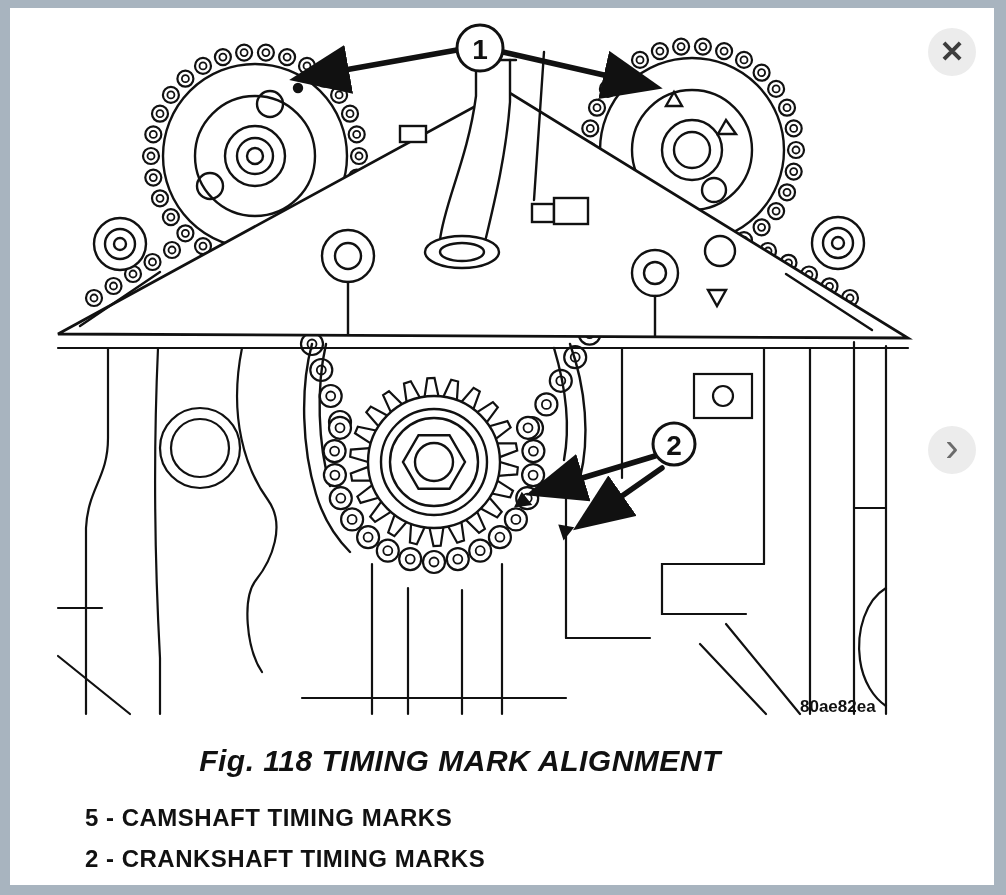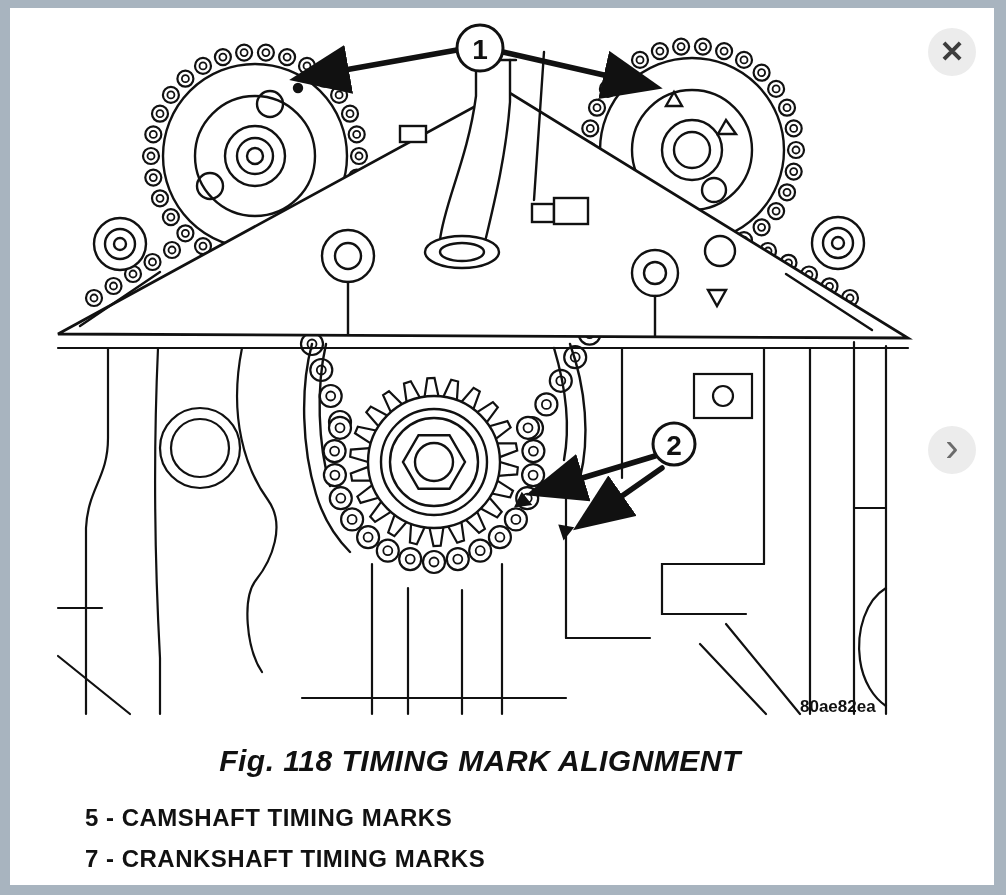--- a/index.html
+++ b/index.html
@@ -10,21 +10,21 @@
   }
   .canvas{
     position:absolute;left:10px;top:8px;width:984px;height:877px;
     background:#ffffff;
   }
   .diagram-svg{display:block;}
   .fig-caption{
     position:absolute;left:0;top:736px;width:900px;
     text-align:center;
     font-size:30px;font-weight:700;font-style:italic;
-    color:#111;letter-spacing:0.5px;padding-left:20px;
+    color:#111;letter-spacing:0.5px;
   }
   .legend{position:absolute;left:75px;top:796px;color:#111;}
   .legend-item{
     font-size:24px;font-weight:700;letter-spacing:0.5px;
     margin-bottom:13px;white-space:nowrap;
   }
   .viewer-btn{
     position:absolute;width:48px;height:48px;border-radius:50%;
     background:#ececec;border:none;cursor:pointer;
     display:flex;align-items:center;justify-content:center;
@@ -386,21 +386,21 @@
     <text class="callout-num" x="470" y="41" text-anchor="middle" dominant-baseline="central">1</text>
     <text class="callout-num" x="664" y="437" text-anchor="middle" dominant-baseline="central">2</text>
 
     <text class="wm" x="790" y="704">80ae82ea</text>
   </svg>
 
   <div class="fig-caption">Fig. 118 TIMING MARK ALIGNMENT</div>
 
   <div class="legend">
     <div class="legend-item">5 - CAMSHAFT TIMING MARKS</div>
-    <div class="legend-item">7 - CRANKSHAFT TIMING MARKS</div>
+    <div class="legend-item">2 - CRANKSHAFT TIMING MARKS</div>
   </div>
 
 </div>
 
 <button class="viewer-btn btn-close">
   <span class="glyph">✕</span>
 </button>
 
 <button class="viewer-btn btn-next">
   <span class="glyph">›</span>

